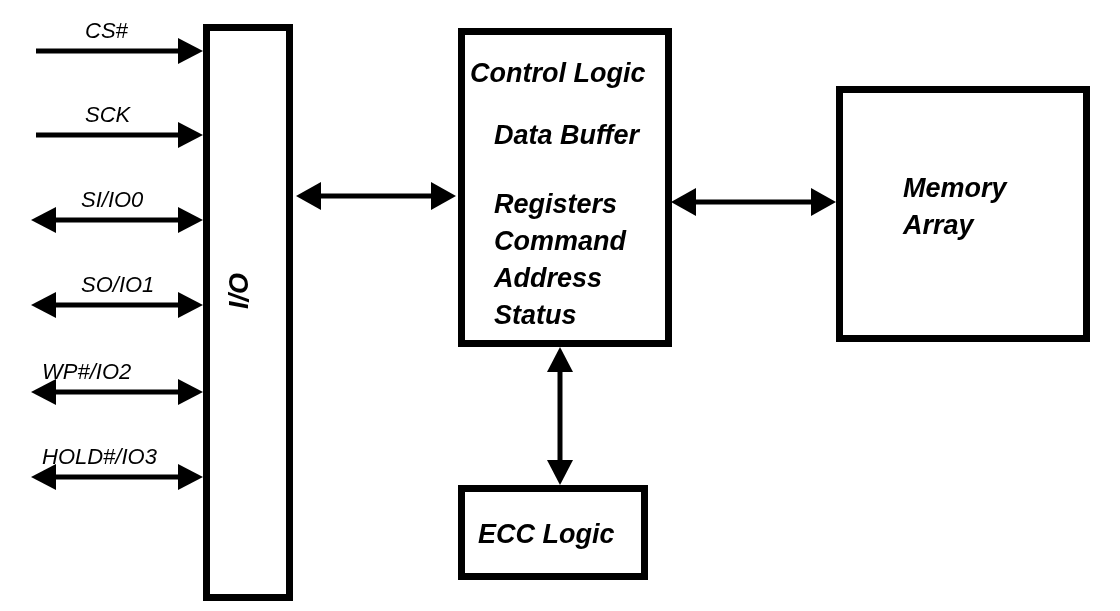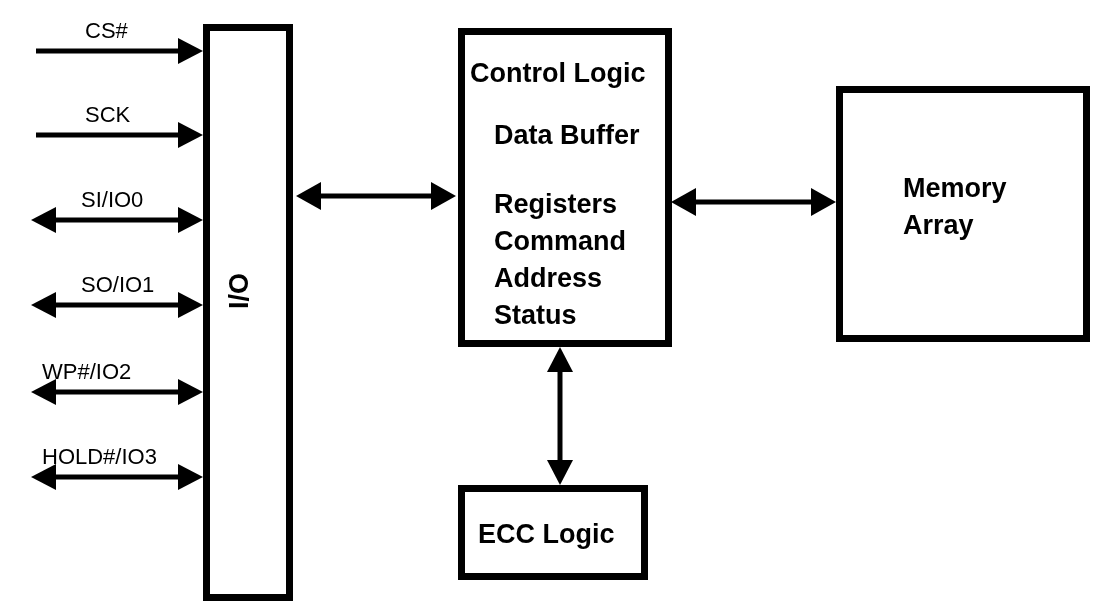--- a/index.html
+++ b/index.html
@@ -10,20 +10,21 @@
   }
   body {
     font-family: "Liberation Sans", sans-serif;
   }
   #diagram-root {
     position: relative;
     width: 1120px;
     height: 611px;
     background: #ffffff;
     overflow: hidden;
+    font-style: italic;
   }
   svg#diagram-svg {
     position: absolute;
     top: 0;
     left: 0;
     width: 1120px;
     height: 611px;
     display: block;
   }
   .blk-rect {

